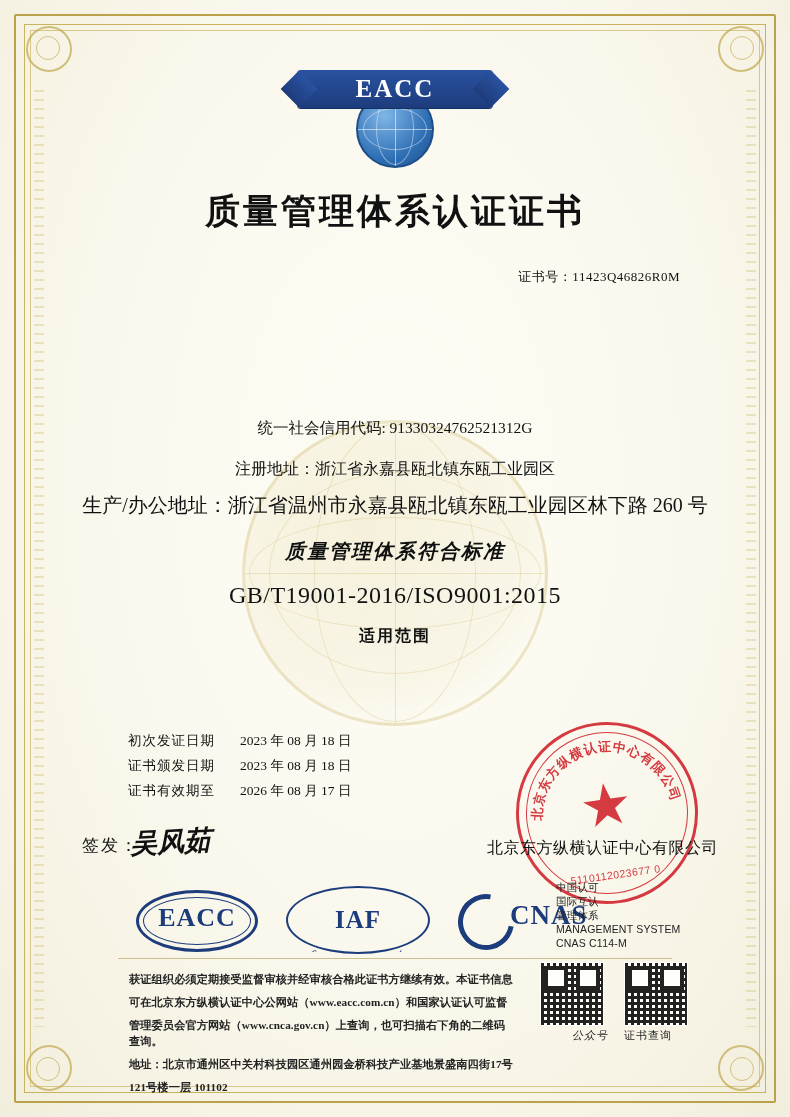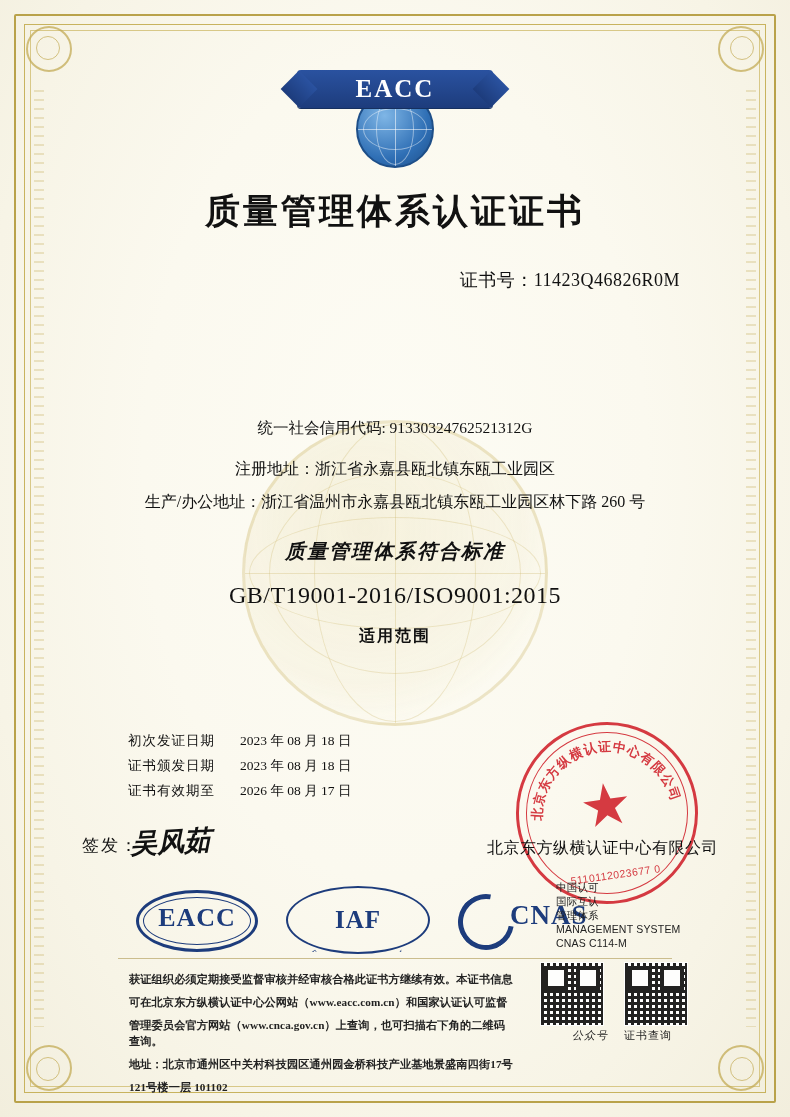--- a/index.html
+++ b/index.html
@@ -132,30 +132,30 @@
   }
 
   
   .title{
     position:absolute;left:0;right:0;top:188px;text-align:center;
     font-family:"DejaVu Serif", serif;
     font-weight:bold;font-size:35px;letter-spacing:3px;color:#111;
   }
   .certno{
     position:absolute;right:110px;top:268px;
-    font-size:18px;color:#111;letter-spacing:.5px;
+    font-size:13px;color:#111;letter-spacing:.5px;
   }
   .line-c{
     position:absolute;left:0;right:0;text-align:center;color:#111;
   }
   .l-zi{top:303px;font-size:21px;font-weight:bold;letter-spacing:3px;}
   .l-company{top:360px;font-size:27px;font-weight:bold;letter-spacing:2px;color:#0b0b0b;}
   .l-credit{top:418px;font-size:15.5px;}
   .l-addr1{top:459px;font-size:16px;}
-  .l-addr2{top:492px;font-size:16px;}
+  .l-addr2{top:492px;font-size:20px;}
   .l-conform{top:538px;font-size:20px;font-weight:bold;letter-spacing:2px;font-style:italic;}
   .l-std{top:582px;font-size:24px;letter-spacing:.5px;}
   .l-scopelabel{top:626px;font-size:16px;font-weight:bold;letter-spacing:2px;}
   .l-scope{top:668px;font-size:19px;font-weight:bold;letter-spacing:1px;}
 
   
   .dates{
     position:absolute;left:128px;top:728px;font-size:13.5px;color:#111;
     line-height:25px;
   }

